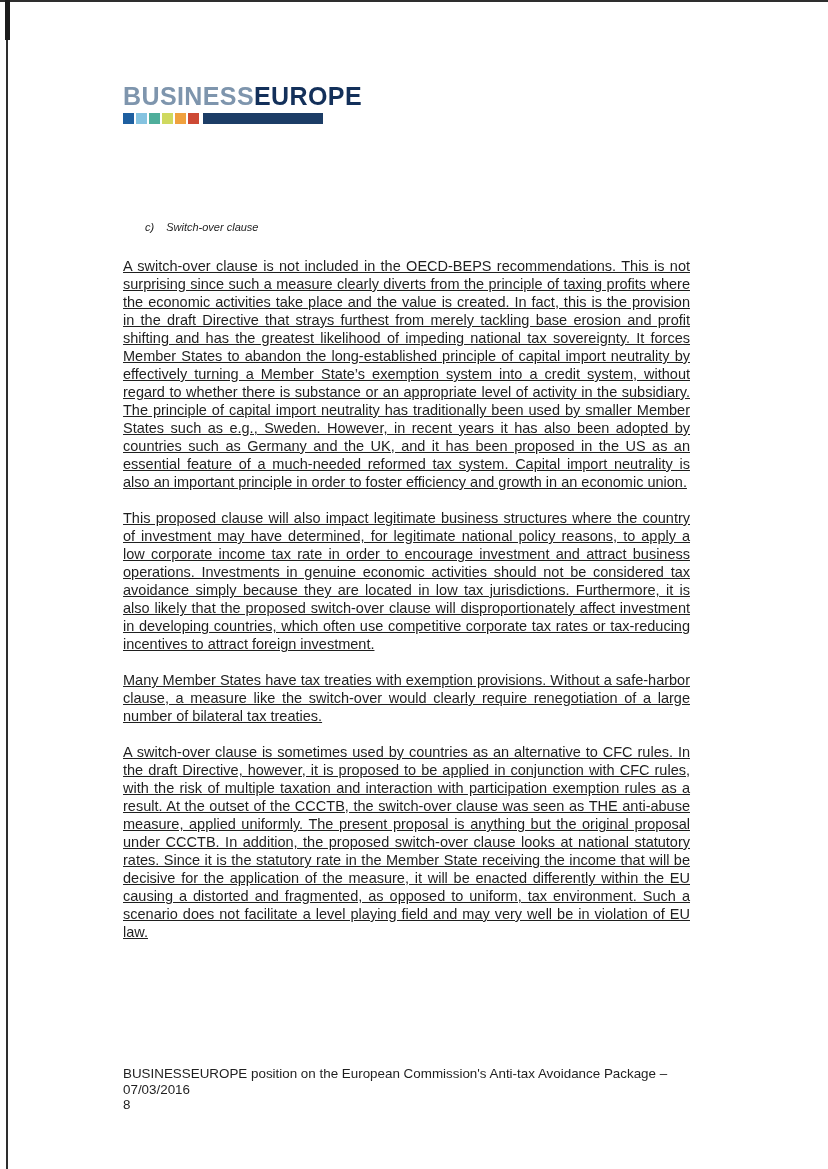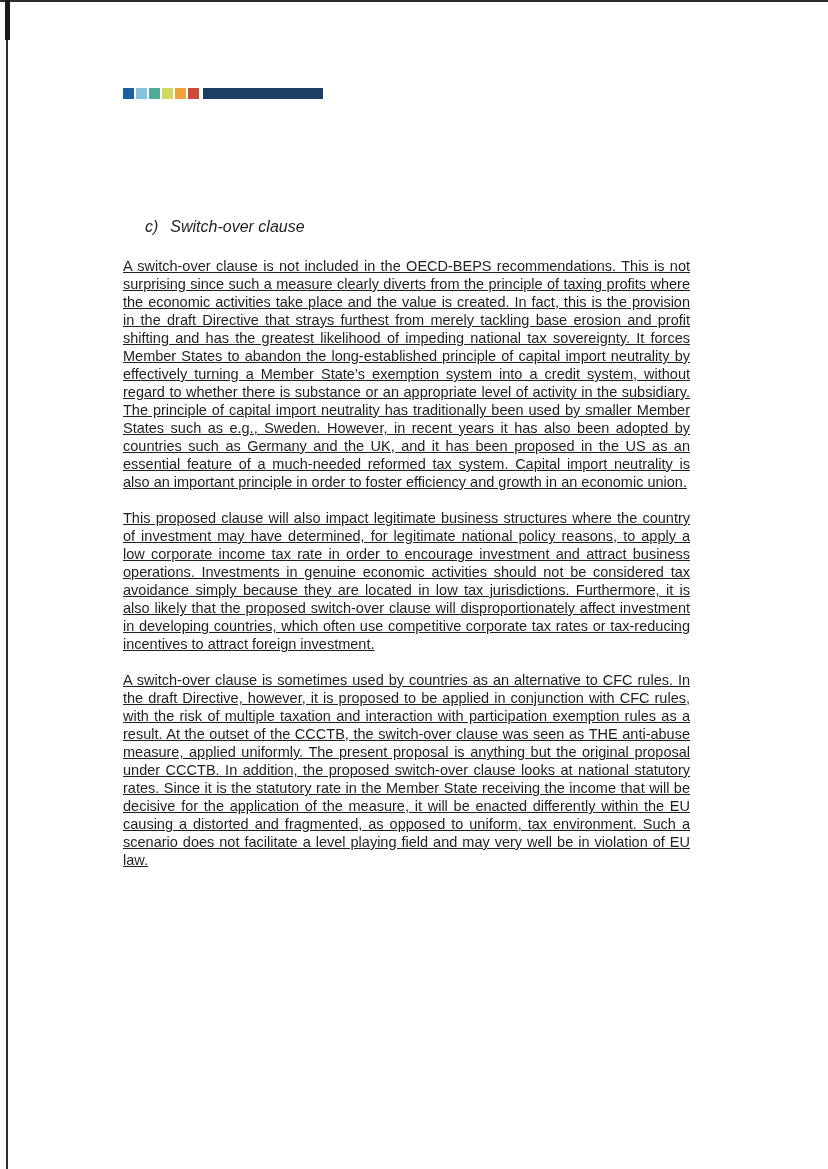--- a/index.html
+++ b/index.html
@@ -24,21 +24,21 @@
   .squares { display:flex; gap:2px; }
   .logo-square { width:11px; height:11px; }
   .logo-long-bar { width:120px; height:11px; margin-left:4px; }
 
   
   .content {
     position:absolute; top:218px; left:123px; width:567px;
     font-size:14.5px; line-height:18px;
   }
   .heading {
-    font-style:italic; font-weight:normal; font-size:16px;
+    font-style:italic; font-weight:normal; font-size:11px;
     padding-left:22px; margin-bottom:21px;
   }
   .h-label { margin-right:12px; }
   .para { text-align:justify; margin-bottom:18px;text-decoration:underline; }
 
   
   .footer {
     position:absolute; top:1066px; left:123px; width:567px;
     font-size:13.4px; line-height:15.6px;
   }
@@ -46,36 +46,45 @@
 </head>
 <body>
 
 <div class="page">
 
   <div class="scan-edge-top"></div>
   <div class="scan-edge-left"></div>
   <div class="scan-corner"></div>
 
   <header class="logo">
+    <div class="logo-text">
+      <span style="color: rgb(126, 149, 173);">BUSINESS</span><span style="color: rgb(19, 48, 90);">EUROPE</span>
+    </div>
     <div class="logo-bar-row">
       <div class="squares">
           <div class="logo-square" style="background: rgb(30, 95, 160);"></div>
           <div class="logo-square" style="background: rgb(133, 195, 224);"></div>
           <div class="logo-square" style="background: rgb(79, 174, 155);"></div>
           <div class="logo-square" style="background: rgb(207, 217, 95);"></div>
           <div class="logo-square" style="background: rgb(240, 161, 62);"></div>
           <div class="logo-square" style="background: rgb(205, 74, 53);"></div>
         </div>
       <div class="logo-long-bar" style="background: rgb(28, 61, 102);"></div>
     </div>
   </header>
 
   <main class="content">
     <h3 class="heading">
       <span class="h-label">c)</span><span class="h-text">Switch-over clause</span>
     </h3>
     <p class="para">A switch-over clause is not included in the OECD-BEPS recommendations. This is not surprising since such a measure clearly diverts from the principle of taxing profits where the economic activities take place and the value is created. In fact, this is the provision in the draft Directive that strays furthest from merely tackling base erosion and profit shifting and has the greatest likelihood of impeding national tax sovereignty. It forces Member States to abandon the long-established principle of capital import neutrality by effectively turning a Member State’s exemption system into a credit system, without regard to whether there is substance or an appropriate level of activity in the subsidiary. The principle of capital import neutrality has traditionally been used by smaller Member States such as e.g., Sweden. However, in recent years it has also been adopted by countries such as Germany and the UK, and it has been proposed in the US as an essential feature of a much-needed reformed tax system. Capital import neutrality is also an important principle in order to foster efficiency and growth in an economic union.</p>
     <p class="para">This proposed clause will also impact legitimate business structures where the country of investment may have determined, for legitimate national policy reasons, to apply a low corporate income tax rate in order to encourage investment and attract business operations. Investments in genuine economic activities should not be considered tax avoidance simply because they are located in low tax jurisdictions. Furthermore, it is also likely that the proposed switch-over clause will disproportionately affect investment in developing countries, which often use competitive corporate tax rates or tax-reducing incentives to attract foreign investment.</p>
+    <p class="para">Many Member States have tax treaties with exemption provisions. Without a safe-harbor clause, a measure like the switch-over would clearly require renegotiation of a large number of bilateral tax treaties.</p>
     <p class="para">A switch-over clause is sometimes used by countries as an alternative to CFC rules. In the draft Directive, however, it is proposed to be applied in conjunction with CFC rules, with the risk of multiple taxation and interaction with participation exemption rules as a result. At the outset of the CCCTB, the switch-over clause was seen as THE anti-abuse measure, applied uniformly. The present proposal is anything but the original proposal under CCCTB. In addition, the proposed switch-over clause looks at national statutory rates. Since it is the statutory rate in the Member State receiving the income that will be decisive for the application of the measure, it will be enacted differently within the EU causing a distorted and fragmented, as opposed to uniform, tax environment. Such a scenario does not facilitate a level playing field and may very well be in violation of EU law.</p>
   </main>
 
+  <footer class="footer">
+    <div>BUSINESSEUROPE position on the European Commission's Anti-tax Avoidance Package –</div>
+    <div>07/03/2016</div>
+    <div>8</div>
+  </footer>
 
 </div>
 
 </body></html>

